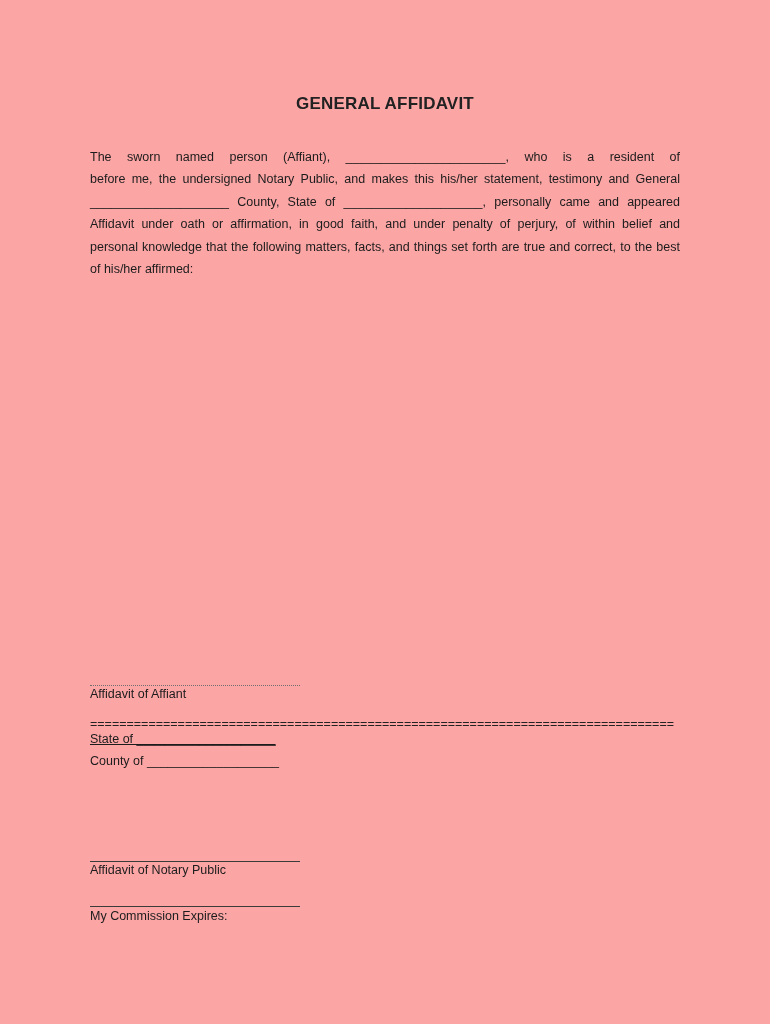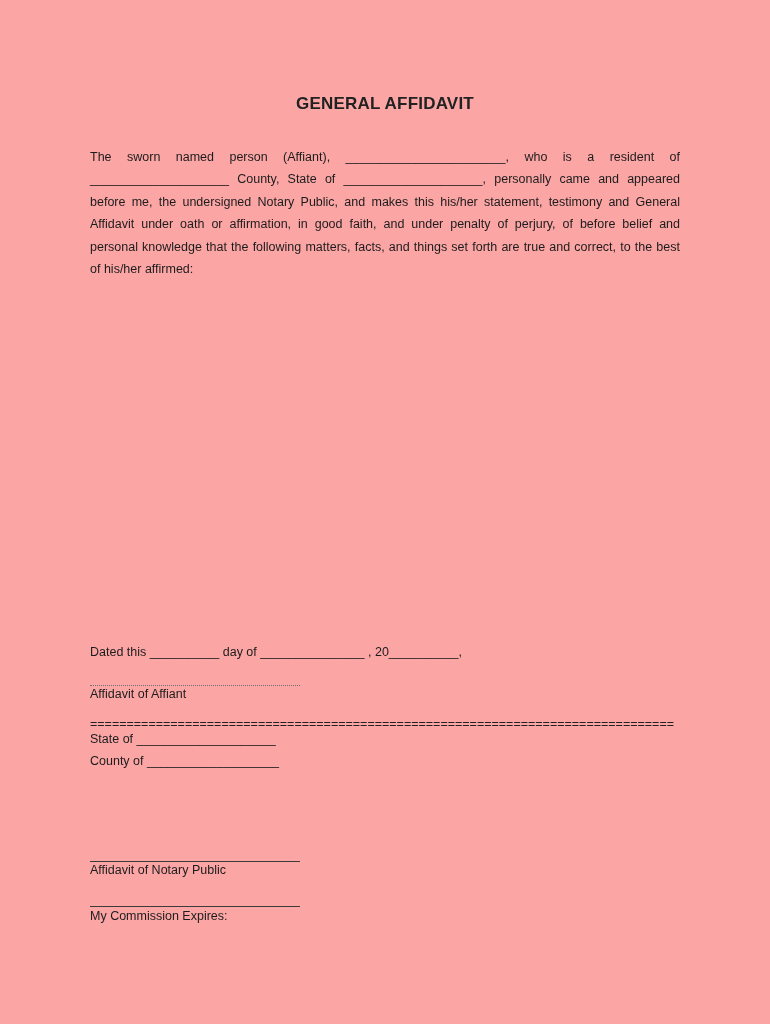--- a/index.html
+++ b/index.html
@@ -63,35 +63,34 @@
 </style>
 </head>
 <body>
 
 <div class="page">
 
   <h1 class="abs title">GENERAL AFFIDAVIT</h1>
 
   <div class="abs par" style="top:146px;">
     <div class="jl">The sworn named person (Affiant), _______________________, who is a resident of</div>
+    <div class="jl">before me, the undersigned Notary Public, and makes this his/her statement, testimony and General</div>
     <div class="jl">____________________ County, State of ____________________, personally came and appeared</div>
-    <div class="jl">before me, the undersigned Notary Public, and makes this his/her statement, testimony and General</div>
-    <div class="jl">Affidavit under oath or affirmation, in good faith, and under penalty of perjury, of before belief and</div>
+    <div class="jl">Affidavit under oath or affirmation, in good faith, and under penalty of perjury, of within belief and</div>
     <div class="jl">personal knowledge that the following matters, facts, and things set forth are true and correct, to the best</div>
     <div class="pl">of his/her affirmed:</div>
   </div>
 
-  <div class="abs oneline" style="top:641px;">Dated this __________ day of _______________ , 20__________,</div>
 
   <div class="abs sigline dotline" style="top:685px;"></div>
   <div class="abs lbl" style="top:686px;">Affidavit of Affiant</div>
 
   <div class="abs sep" style="top:716px;">================================================================================</div>
 
-  <div class="abs lbl" style="top:731px;">State of ____________________</div>
+  <div class="abs lbl" style="top:731px;text-decoration:underline;">State of ____________________</div>
   <div class="abs lbl" style="top:753px;">County of ___________________</div>
 
 
   <div class="abs sigline solidline" style="top:861px;"></div>
   <div class="abs lbl" style="top:862px;">Affidavit of Notary Public</div>
 
   <div class="abs sigline solidline" style="top:906px;"></div>
   <div class="abs lbl" style="top:908px;">My Commission Expires:</div>
 
 </div>

